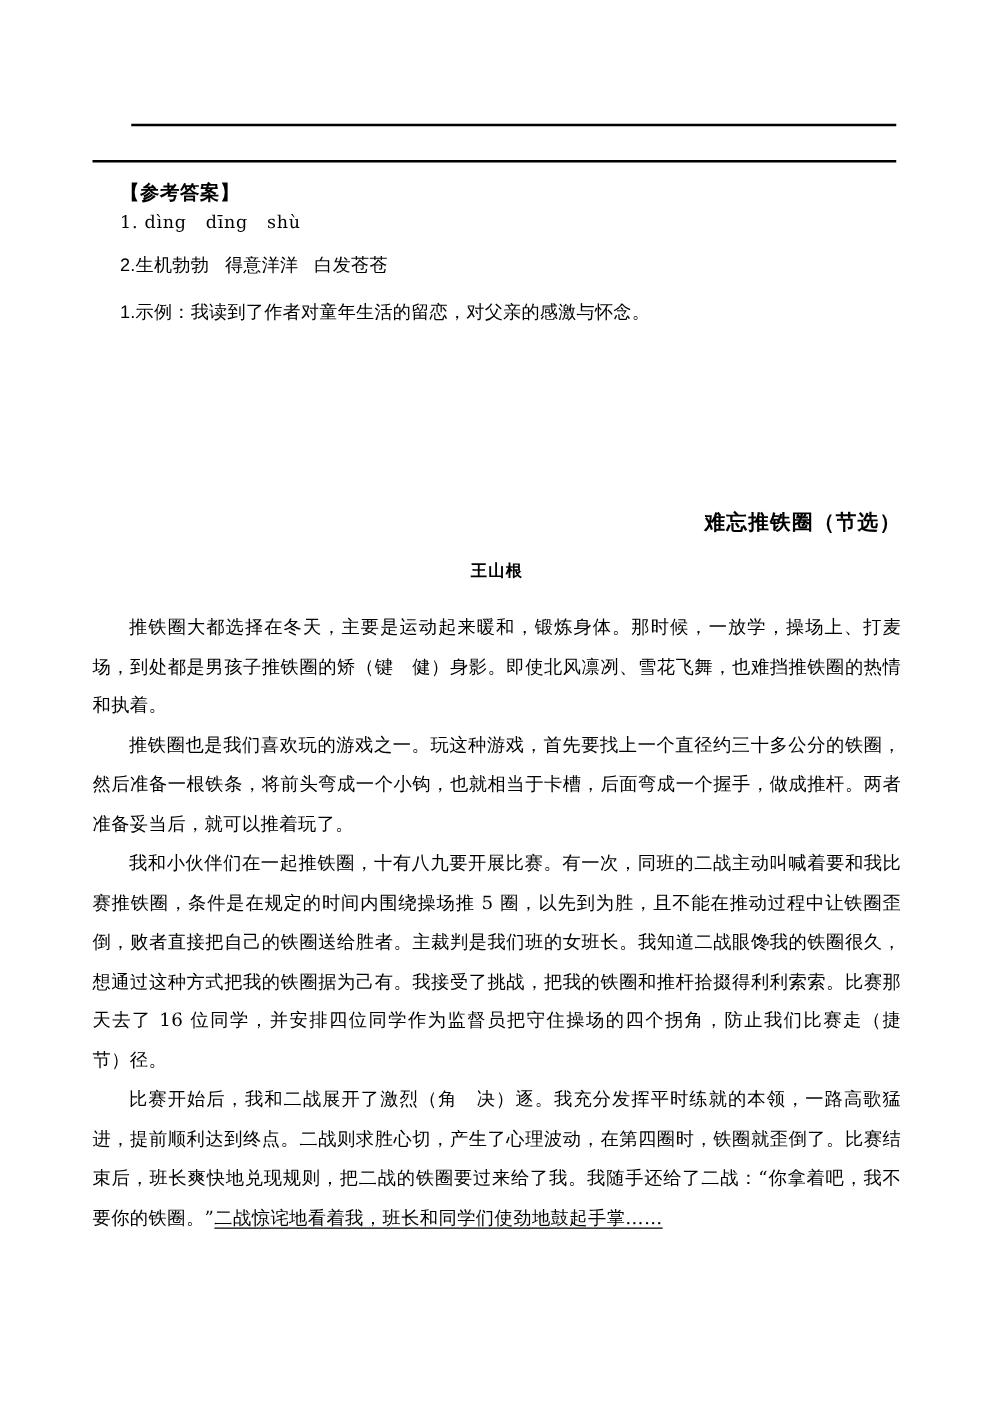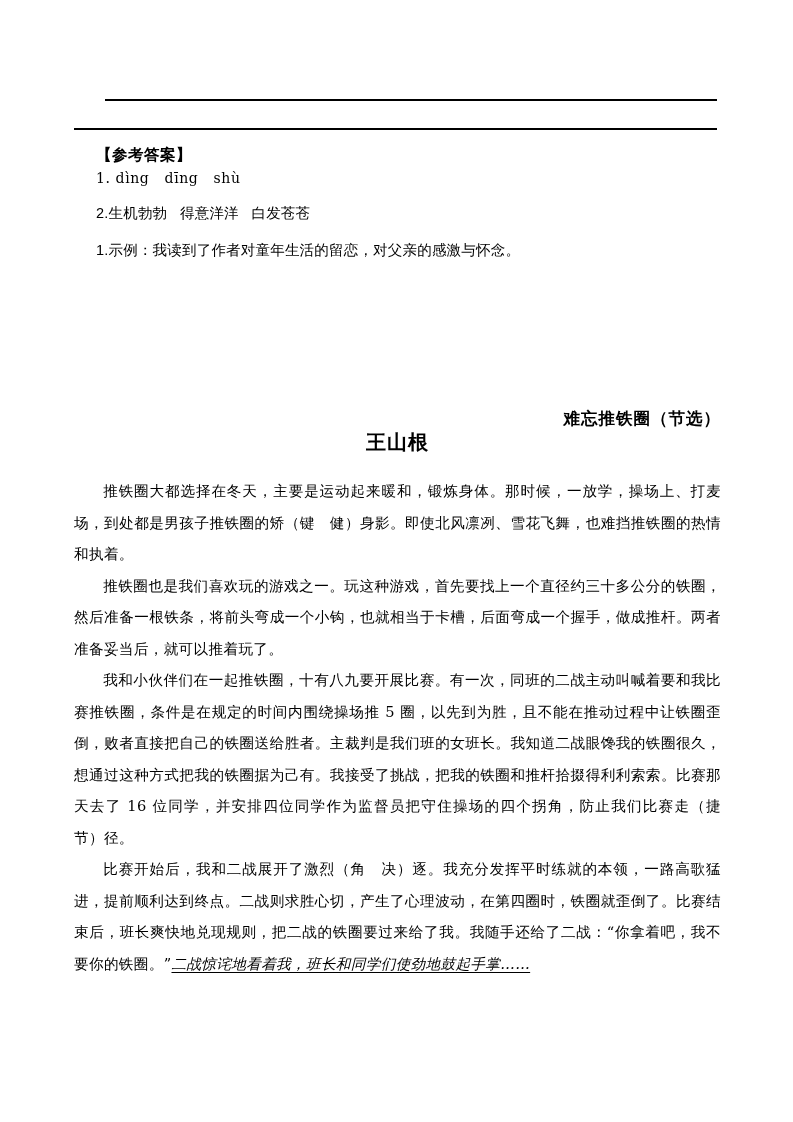--- a/index.html
+++ b/index.html
@@ -83,22 +83,23 @@
     font-weight: bold;
     font-size: 16.5px;
     letter-spacing: 1px;
     line-height: 1.3;
   }
 
   .passage-author {
     text-align: center;
     font-family: "Liberation Sans", "DejaVu Sans", sans-serif;
     font-weight: bold;
-    font-size: 20px;
+    font-size: 13px;
     letter-spacing: 1px;
+    margin-top: 20px;
     line-height: 1.3;
   }
 
   .passage-body {
     margin-top: 20px;
   }
 
   .para {
     font-family: "DejaVu Serif", "Liberation Serif", serif;
     font-size: 14.6px;
@@ -106,21 +107,20 @@
     text-align: justify;
     text-justify: inter-character;
     text-indent: 2em;
     letter-spacing: 0.35px;
     margin: 0;
   }
 
   .para .u {
     text-decoration: underline;
     text-underline-offset: 3px;
-    font-style: italic;
   }
 
   .gap {
     display: inline-block;
     width: 1.2em;
   }
 </style>
 </head>
 <body>
 

